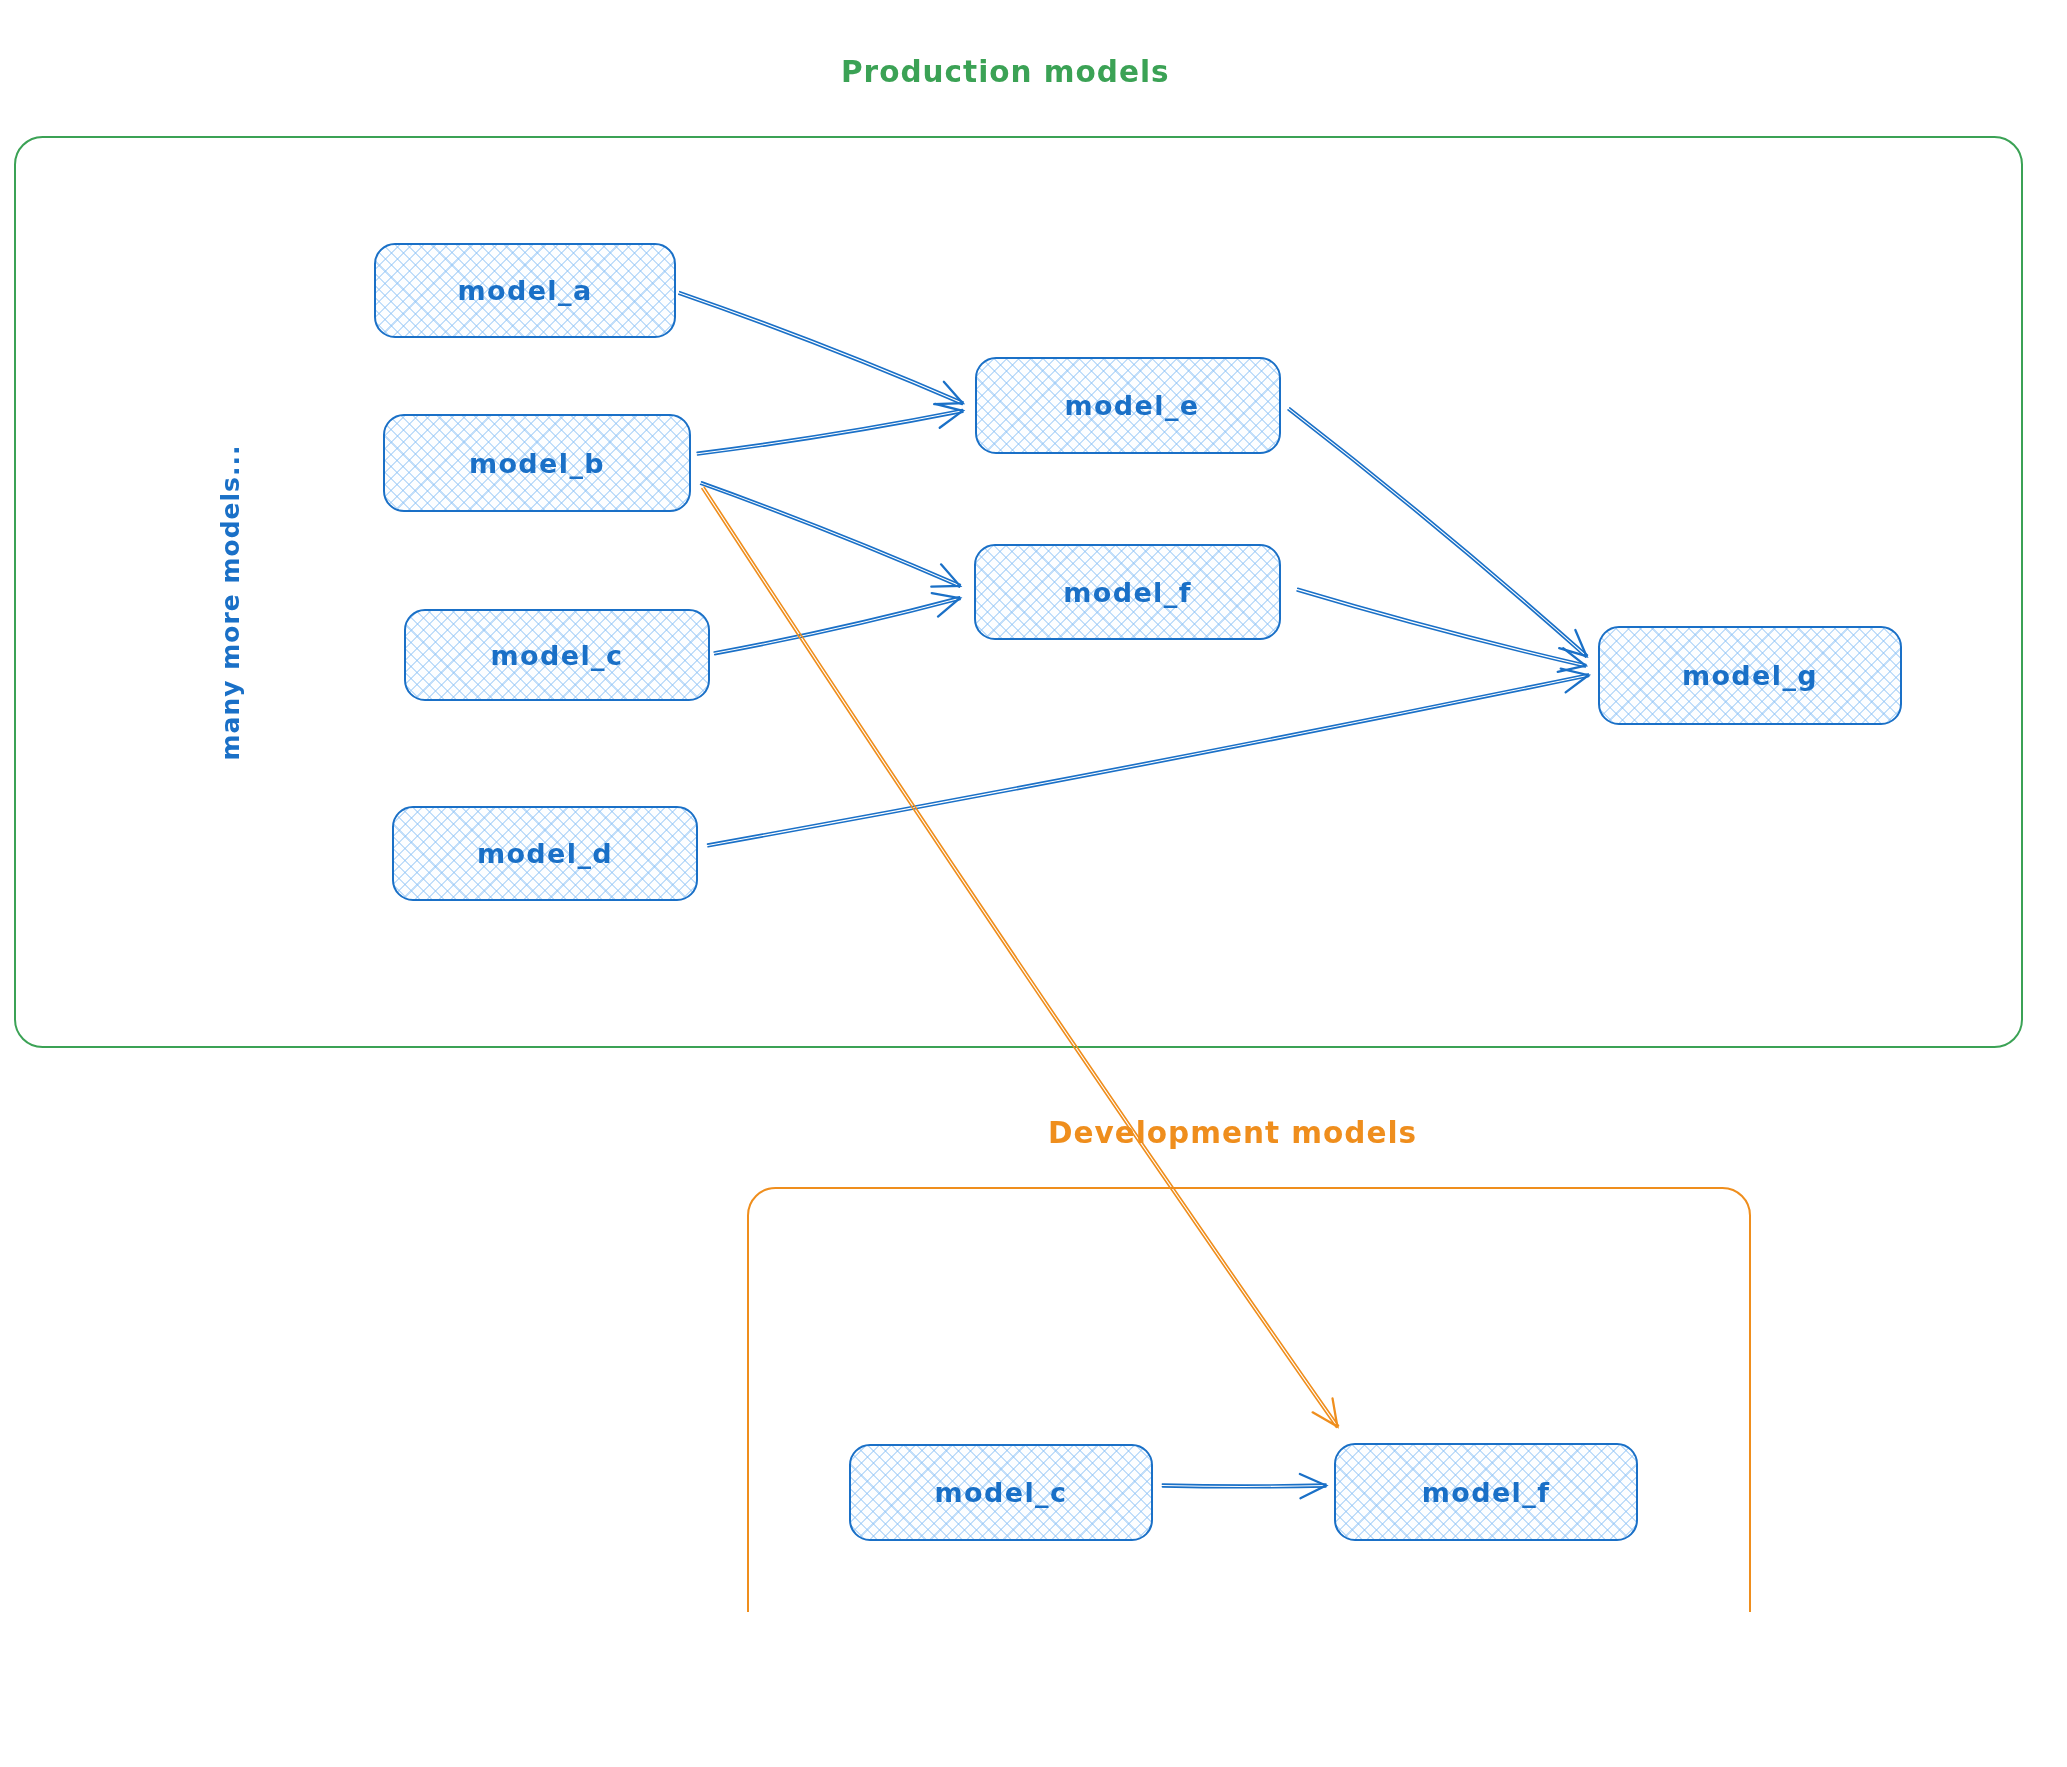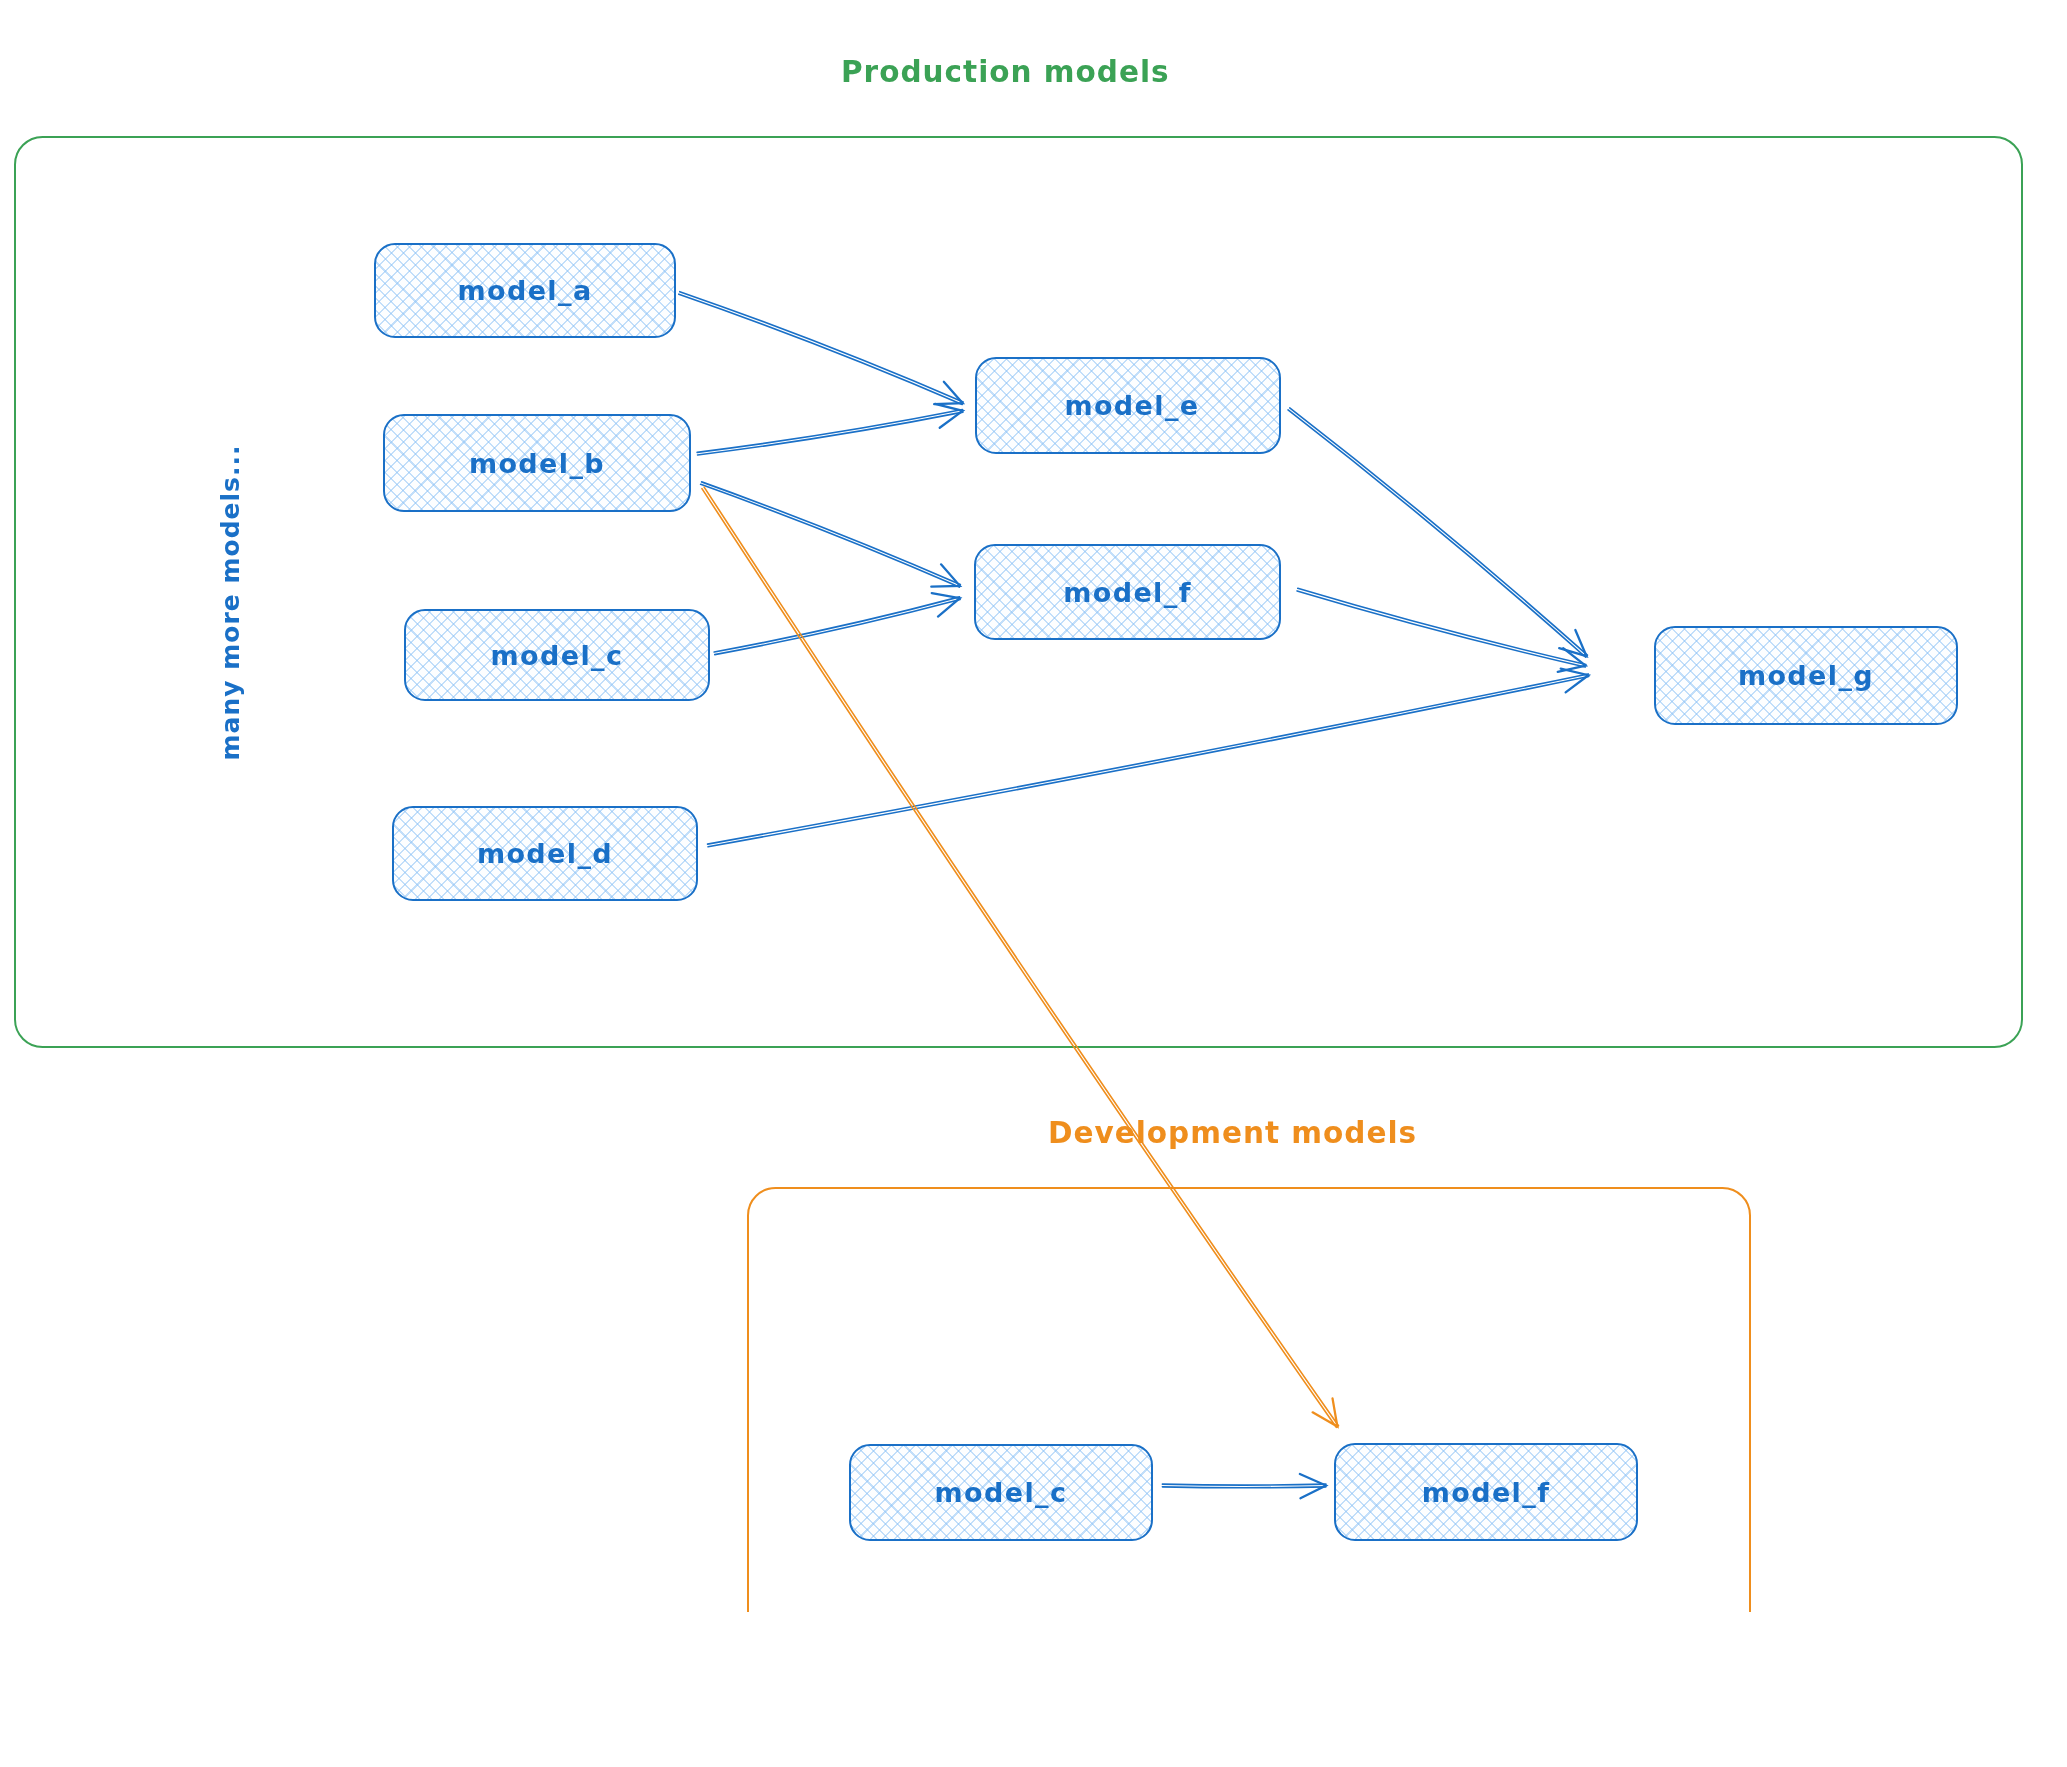--- a/index.html
+++ b/index.html
@@ -93,21 +93,21 @@
   </div>
 
   <div class="node" style="left:975px;top:357px;width:306px;height:97px;padding-left:8px;">
     <span class="node-label">model_e</span>
   </div>
 
   <div class="node" style="left:974px;top:544px;width:307px;height:96px;">
     <span class="node-label">model_f</span>
   </div>
 
-  <div class="node" style="left:1654px;top:626px;width:304px;height:99px;">
+  <div class="node" style="left:1598px;top:626px;width:304px;height:99px;">
     <span class="node-label">model_g</span>
   </div>
 
   <div class="group-title" id="development-title">Development models</div>
   <div class="group-box" id="development-box"></div>
 
   <div class="node" style="left:849px;top:1444px;width:304px;height:97px;">
     <span class="node-label">model_c</span>
   </div>
 

